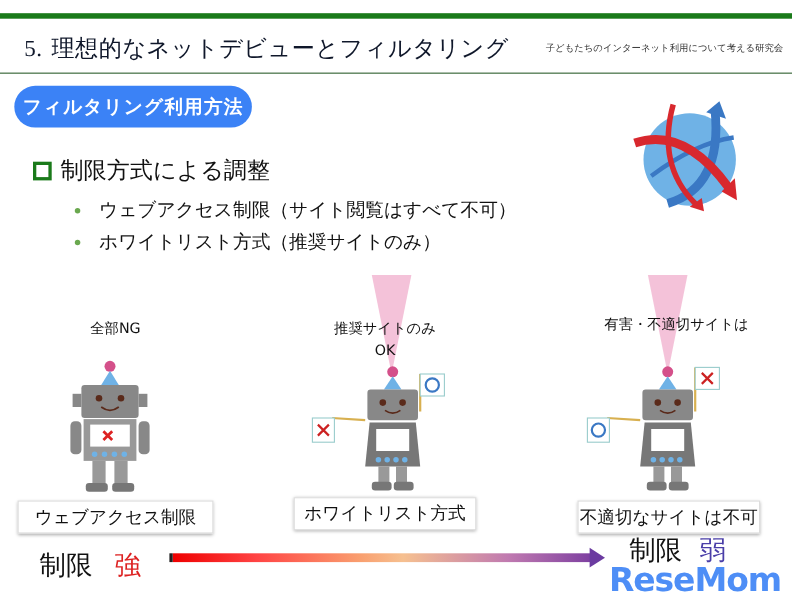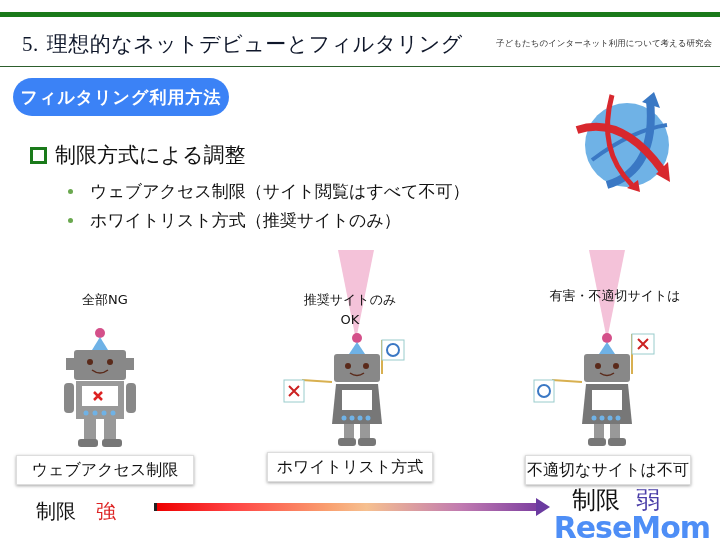--- a/index.html
+++ b/index.html
@@ -14,21 +14,21 @@
   .globe { position:absolute; left:572px; top:90px; width:110px; height:110px; }
   .heading { position:absolute; left:30px; top:141px; font-size:21px; display:flex; align-items:center; }
   .sq { width:17px; height:17px; border:3px solid #1a7a1a; margin-right:8px; display:inline-block; }
   .bullets { position:absolute; left:68px; top:177px; font-size:17px; line-height:29px; }
   .bullets li { list-style:none; display:flex; align-items:center; }
   .dot { width:5px; height:5px; border-radius:50%; background:#6aa84f; margin-right:17px; display:inline-block; }
   .cap { position:absolute; font-size:13px; text-align:center; line-height:20px; }
   .beam { position:absolute; width:0; height:0; border-left:18px solid transparent; border-right:18px solid transparent; border-top:90px solid rgba(230,120,170,0.45); }
   .robot { position:absolute; }
   .label-box { position:absolute; height:30px; background:#fff; box-shadow:0 1px 3px rgba(0,0,0,0.35); font-size:16px; display:flex; align-items:center; justify-content:center; border:1px solid #ddd; }
-  .scale-left { position:absolute; left:36px; top:498px; font-size:20px; }
+  .scale-left { position:absolute; left:36px; top:498px; font-size:24px; }
   .scale-left .strong { color:#d22; margin-left:20px; }
   .scale-right { position:absolute; left:572px; top:484px; font-size:24px; }
   .scale-right .weak { color:#4a3ea8; margin-left:16px; }
   .bar { position:absolute; left:154px; top:503px; width:384px; height:8px; background:linear-gradient(to right,#e00 0%,#f44 20%,#f9a070 45%,#f6c090 55%,#c07ab0 80%,#7d3fa0 100%); border-left:3px solid #222; }
   .arrowhead { position:absolute; left:536px; top:498px; width:0; height:0; border-top:9px solid transparent; border-bottom:9px solid transparent; border-left:14px solid #6b3ba0; }
   .wm { position:absolute; right:10px; top:510px; font-size:30px; font-weight:bold; color:#3b82f6; letter-spacing:-1px; opacity:0.9; }
 </style>
 </head>
 <body>
 

